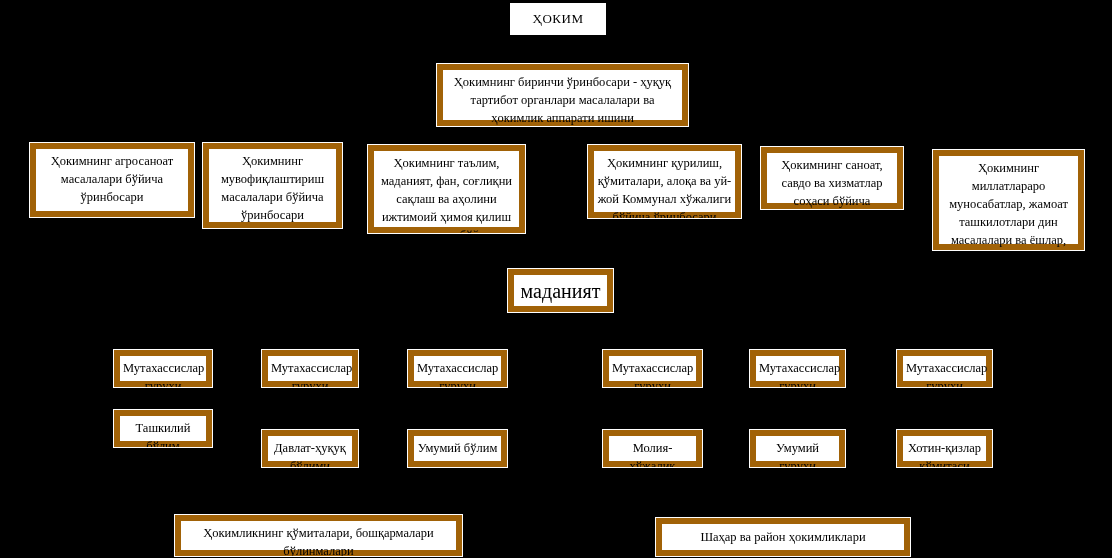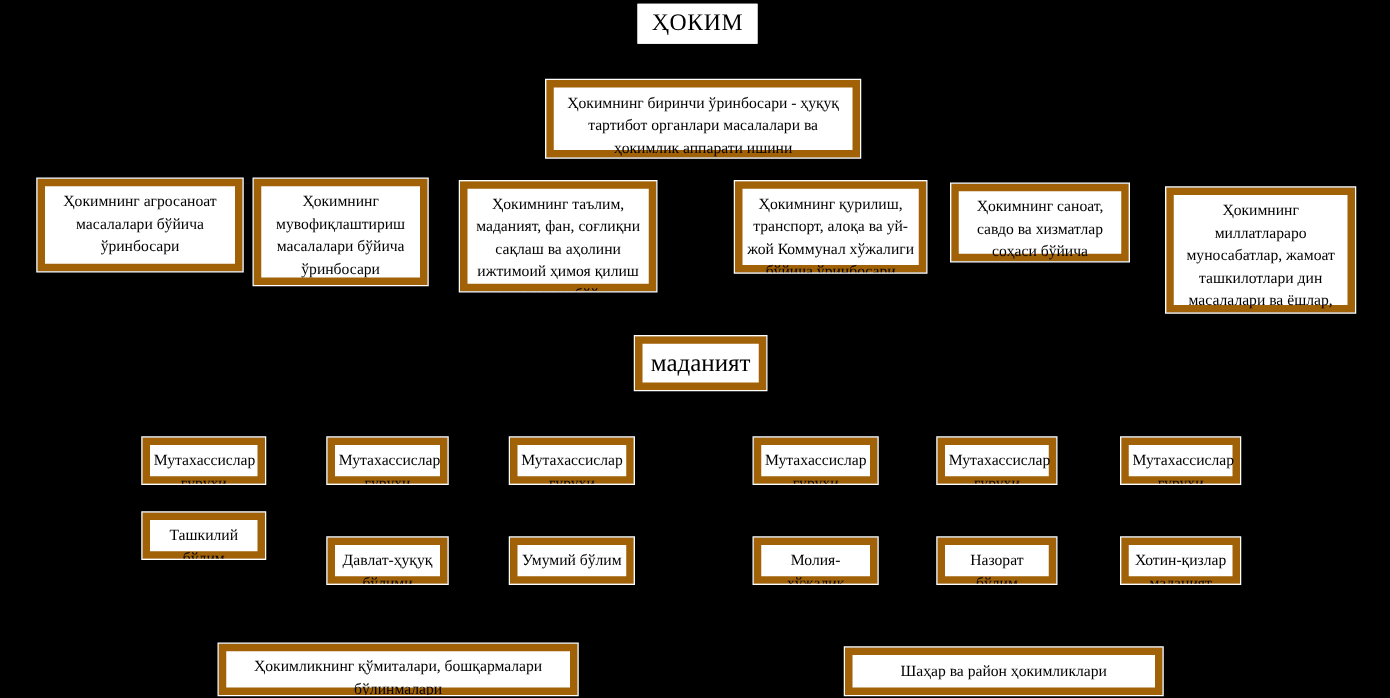--- a/index.html
+++ b/index.html
@@ -34,21 +34,21 @@
   .box.v-center {
     display: flex;
     align-items: center;
     justify-content: center;
   }
   .box.big-label {
     font-size: 20px;
     line-height: 22px;
   }
   .box.caps {
-    font-size: 19px;
+    font-size: 13px;
     letter-spacing: 0.5px;
   }
   
   .pos-hokim        { left: 510px; top: 3px;   width: 96px;  height: 32px; }
   .pos-firstdep     { left: 437px; top: 64px;  width: 251px; height: 62px; }
   .pos-dep-0        { left: 30px;  top: 143px; width: 164px; height: 74px; }
   .pos-dep-1        { left: 203px; top: 143px; width: 139px; height: 85px; }
   .pos-dep-2        { left: 368px; top: 145px; width: 157px; height: 88px; }
   .pos-dep-3        { left: 588px; top: 145px; width: 153px; height: 73px; }
   .pos-dep-4        { left: 761px; top: 147px; width: 142px; height: 62px; }
@@ -60,21 +60,21 @@
   .pos-spec-3       { left: 603px; top: 350px; width: 99px;  height: 37px; }
   .pos-spec-4       { left: 750px; top: 350px; width: 95px;  height: 37px; }
   .pos-spec-5       { left: 897px; top: 350px; width: 95px;  height: 37px; }
   .pos-dept-0       { left: 114px; top: 410px; width: 98px;  height: 37px; }
   .pos-dept-1       { left: 262px; top: 430px; width: 96px;  height: 37px; }
   .pos-dept-2       { left: 408px; top: 430px; width: 99px;  height: 37px; }
   .pos-dept-3       { left: 603px; top: 430px; width: 99px;  height: 37px; }
   .pos-dept-4       { left: 750px; top: 430px; width: 95px;  height: 37px; }
   .pos-dept-5       { left: 897px; top: 430px; width: 95px;  height: 37px; }
   .pos-bottom-left  { left: 175px; top: 515px; width: 287px; height: 41px; }
-  .pos-bottom-right { left: 676px; top: 518px; width: 254px; height: 38px; }
+  .pos-bottom-right { left: 656px; top: 518px; width: 254px; height: 38px; }
 </style>
 </head>
 <body>
 
 <div class="canvas">
 
   <div class="box plain v-center caps pos-hokim">
     <span>ҲОКИМ</span>
   </div>
 
@@ -85,21 +85,21 @@
   <div class="box pos-dep-0">
     <span>Ҳокимнинг агросаноат масалалари бўйича ўринбосари</span>
   </div>
   <div class="box pos-dep-1">
     <span>Ҳокимнинг мувофиқлаштириш масалалари бўйича ўринбосари</span>
   </div>
   <div class="box pos-dep-2">
     <span>Ҳокимнинг таълим, маданият, фан, соғлиқни сақлаш ва аҳолини ижтимоий ҳимоя қилиш масалалари бўйича ўринбосари</span>
   </div>
   <div class="box pos-dep-3">
-    <span>Ҳокимнинг қурилиш, транспорт, алоқа ва уй-жой Коммунал хўжалиги бўйича ўринбосари</span>
+    <span>Ҳокимнинг қурилиш, қўмиталари, алоқа ва уй-жой Коммунал хўжалиги бўйича ўринбосари</span>
   </div>
   <div class="box pos-dep-4">
     <span>Ҳокимнинг саноат, савдо ва хизматлар соҳаси бўйича ўринбосари</span>
   </div>
   <div class="box pos-dep-5">
     <span>Ҳокимнинг миллатлараро муносабатлар, жамоат ташкилотлари дин масалалари ва ёшлар, фахрийлар билан иш олиб бориш бўйича ўринбосари</span>
   </div>
 
   <div class="box big-label v-center pos-kotibiyat">
     <span>маданият</span>
@@ -130,24 +130,24 @@
   <div class="box pos-dept-1">
     <span>Давлат-ҳуқуқ бўлими</span>
   </div>
   <div class="box pos-dept-2">
     <span>Умумий бўлим</span>
   </div>
   <div class="box pos-dept-3">
     <span>Молия-хўжалик бўлими</span>
   </div>
   <div class="box pos-dept-4">
-    <span>Назорат бўлим</span>
+    <span>Умумий гуруҳи</span>
   </div>
   <div class="box pos-dept-5">
-    <span>Хотин-қизлар маданият</span>
+    <span>Хотин-қизлар қўмитаси</span>
   </div>
 
   <div class="box pos-bottom-left">
     <span>Ҳокимликнинг қўмиталари, бошқармалари бўлинмалари</span>
   </div>
   <div class="box v-center pos-bottom-right">
     <span>Шаҳар ва район ҳокимликлари</span>
   </div>
 
 </div>

